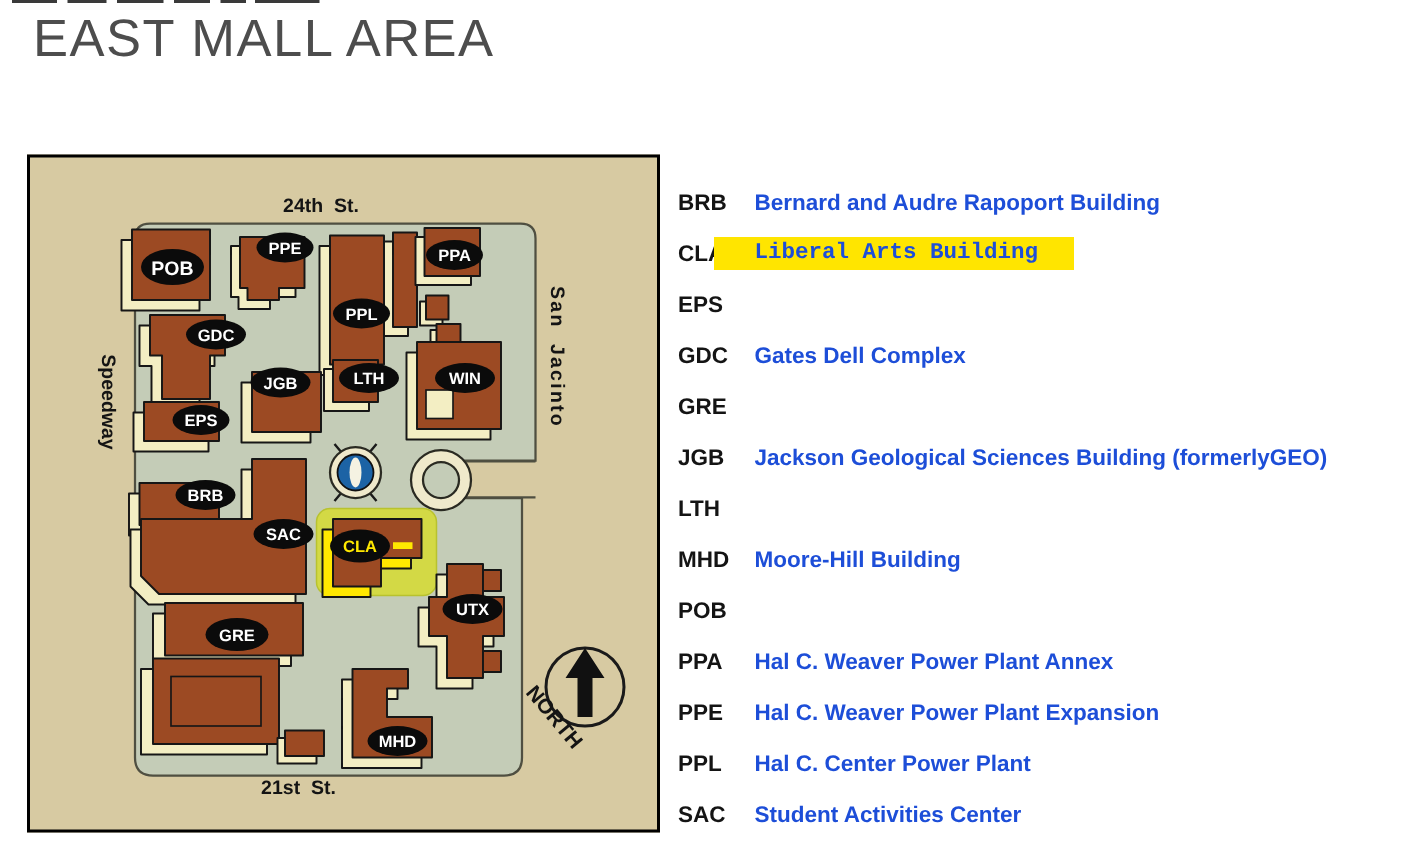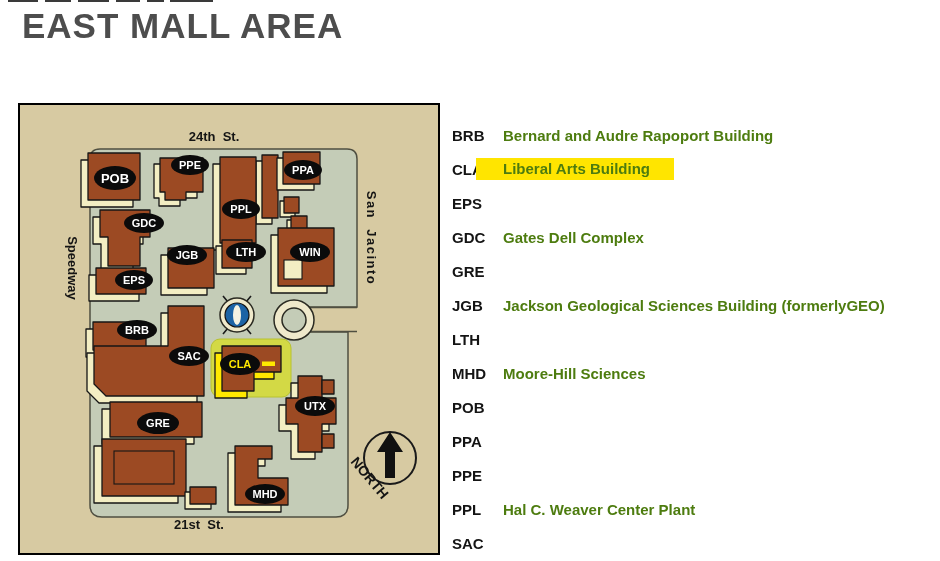--- a/index.html
+++ b/index.html
@@ -4,21 +4,21 @@
 <style>
   html,body{margin:0;padding:0;}
   body{
     width:940px;height:561px;position:relative;background:#ffffff;
     font-family:"Liberation Sans","DejaVu Sans",sans-serif;overflow:hidden;
   }
   
   .artifact{position:absolute;top:0;height:2px;background:#3a3a3a;}
   
   .page-title{
-    position:absolute;left:22px;top:6px;font-size:35px;font-weight:bold;
+    position:absolute;left:22px;top:6px;font-size:35px;font-weight:normal;
     color:#4d4d4d;letter-spacing:1px;
   }
   
   .map-wrap{
     position:absolute;left:18px;top:103px;width:418px;height:448px;
     border:2px solid #000;background:#d7caa2;
   }
   .map-wrap svg{display:block;}
   .campus{fill:#c4ccb7;stroke:#4f4f41;stroke-width:1.5;}
   .road-line{stroke:#4f4f41;stroke-width:1.5;}
@@ -34,22 +34,22 @@
   .ring-outer{fill:#efe9cb;stroke:#2a2a22;stroke-width:1.5;}
   .ring-inner{fill:#c4ccb7;stroke:#2a2a22;stroke-width:1.5;}
   .ftn-outer{fill:#efe9cb;stroke:#2a2a22;stroke-width:1.5;}
   .ftn-inner{fill:#1c63a5;stroke:#111;stroke-width:1.2;}
   .stub{stroke:#1a1a1a;stroke-width:1.6;fill:none;}
   .hl-rect{fill:#d3d945;stroke:#b8c22f;stroke-width:1;}
   
   .legend{position:absolute;left:452px;top:118px;width:480px;}
   .lrow{height:34px;display:flex;align-items:center;font-weight:bold;font-size:15px;}
   .lcode{width:51px;color:#141414;flex:none;}
-  .lname{color:#4d7c0f;}
-  .lname.hl{background:#ffe500;padding:2px 24px 3px 27px;margin-left:-27px;}
+  .lname{color:#1d4ed8;}
+  .lname.hl{background:#ffe500;padding:2px 24px 3px 27px;margin-left:-27px;font-family:Liberation Mono, monospace;}
 </style>
 </head>
 <body>
 
 <div class="artifact" style="left:8px;width:30px"></div>
 <div class="artifact" style="left:45px;width:26px"></div>
 <div class="artifact" style="left:78px;width:31px"></div>
 <div class="artifact" style="left:116px;width:24px"></div>
 <div class="artifact" style="left:147px;width:17px"></div>
 <div class="artifact" style="left:170px;width:43px"></div>
@@ -244,31 +244,34 @@
   </div>
   <div class="lrow">
     <span class="lcode">JGB</span>
     <span class="lname">Jackson Geological Sciences Building (formerlyGEO)</span>
   </div>
   <div class="lrow">
     <span class="lcode">LTH</span>
   </div>
   <div class="lrow">
     <span class="lcode">MHD</span>
-    <span class="lname">Moore-Hill Sciences</span>
+    <span class="lname">Moore-Hill Building</span>
   </div>
   <div class="lrow">
     <span class="lcode">POB</span>
   </div>
   <div class="lrow">
     <span class="lcode">PPA</span>
+    <span class="lname">Hal C. Weaver Power Plant Annex</span>
   </div>
   <div class="lrow">
     <span class="lcode">PPE</span>
+    <span class="lname">Hal C. Weaver Power Plant Expansion</span>
   </div>
   <div class="lrow">
     <span class="lcode">PPL</span>
-    <span class="lname">Hal C. Weaver Center Plant</span>
+    <span class="lname">Hal C. Center Power Plant</span>
   </div>
   <div class="lrow">
     <span class="lcode">SAC</span>
+    <span class="lname">Student Activities Center</span>
   </div>
 </div>
 
 </body></html>

